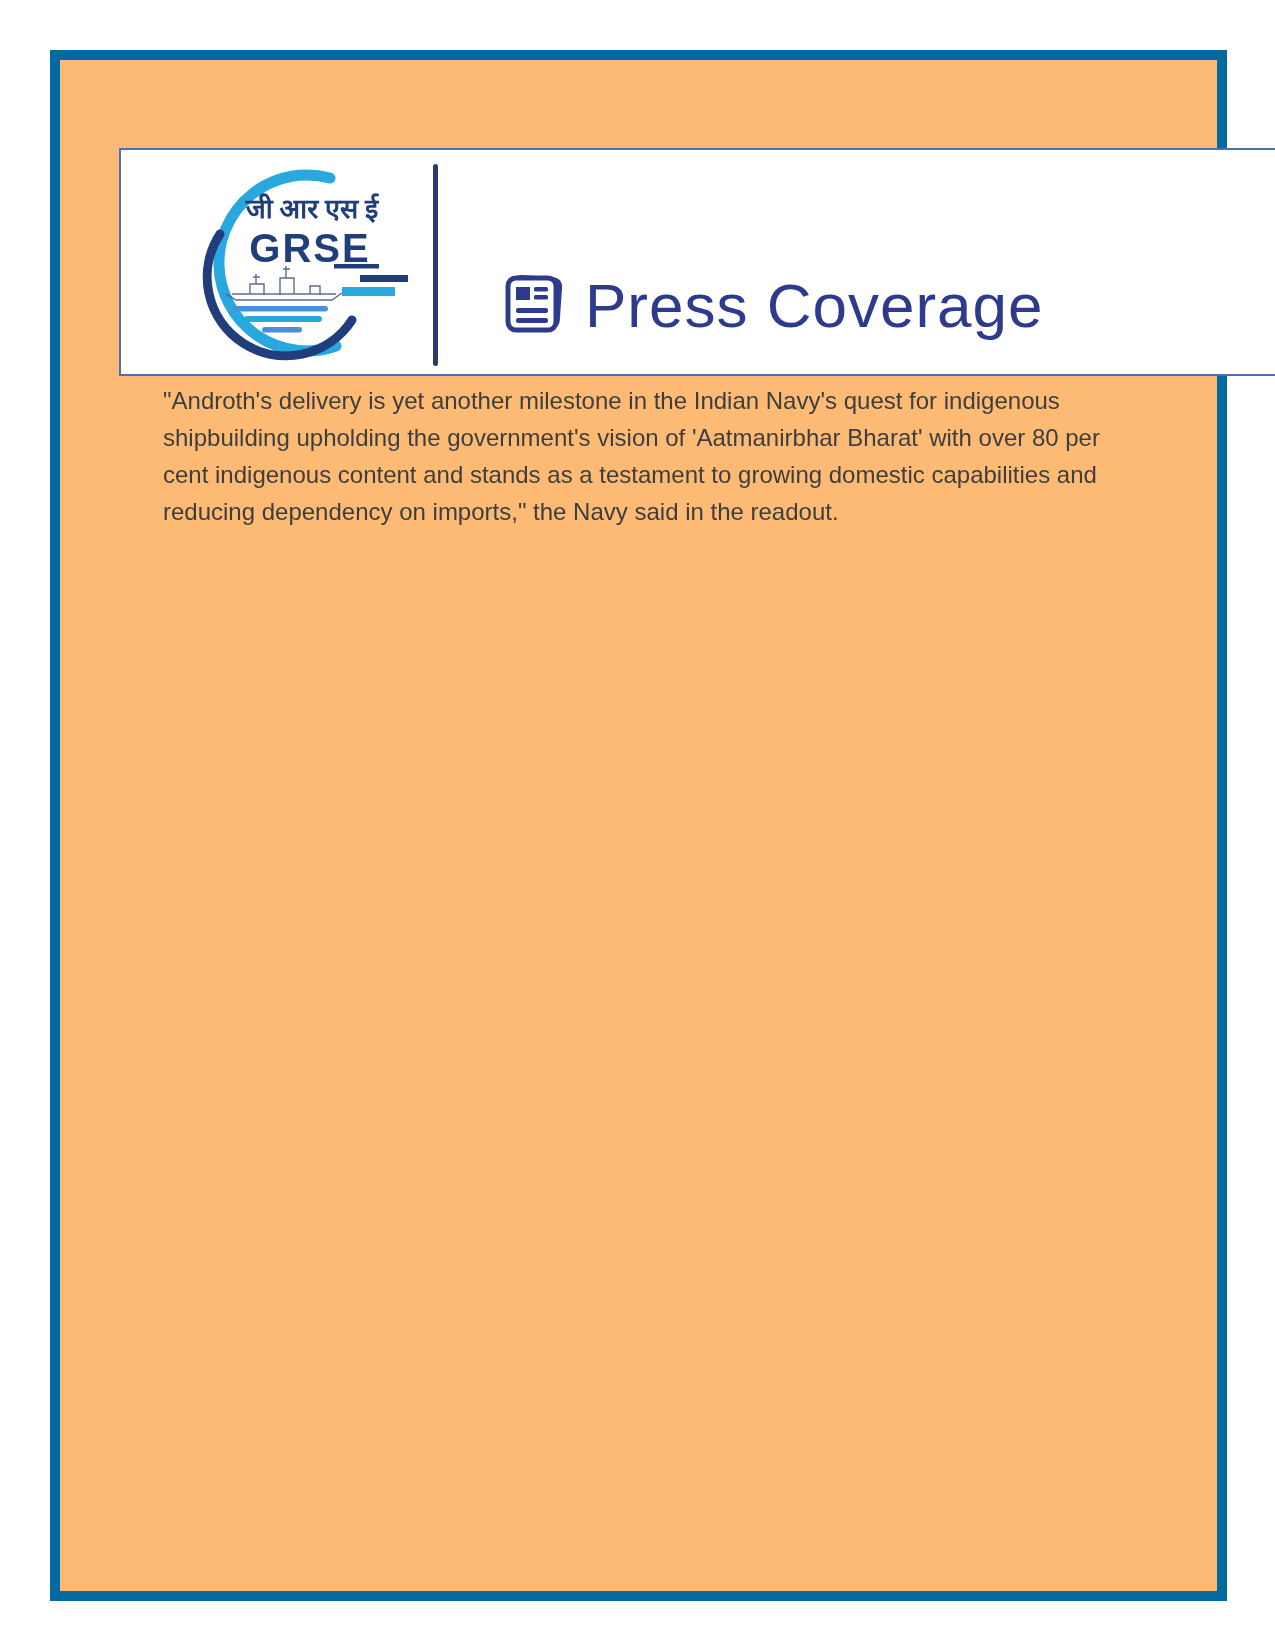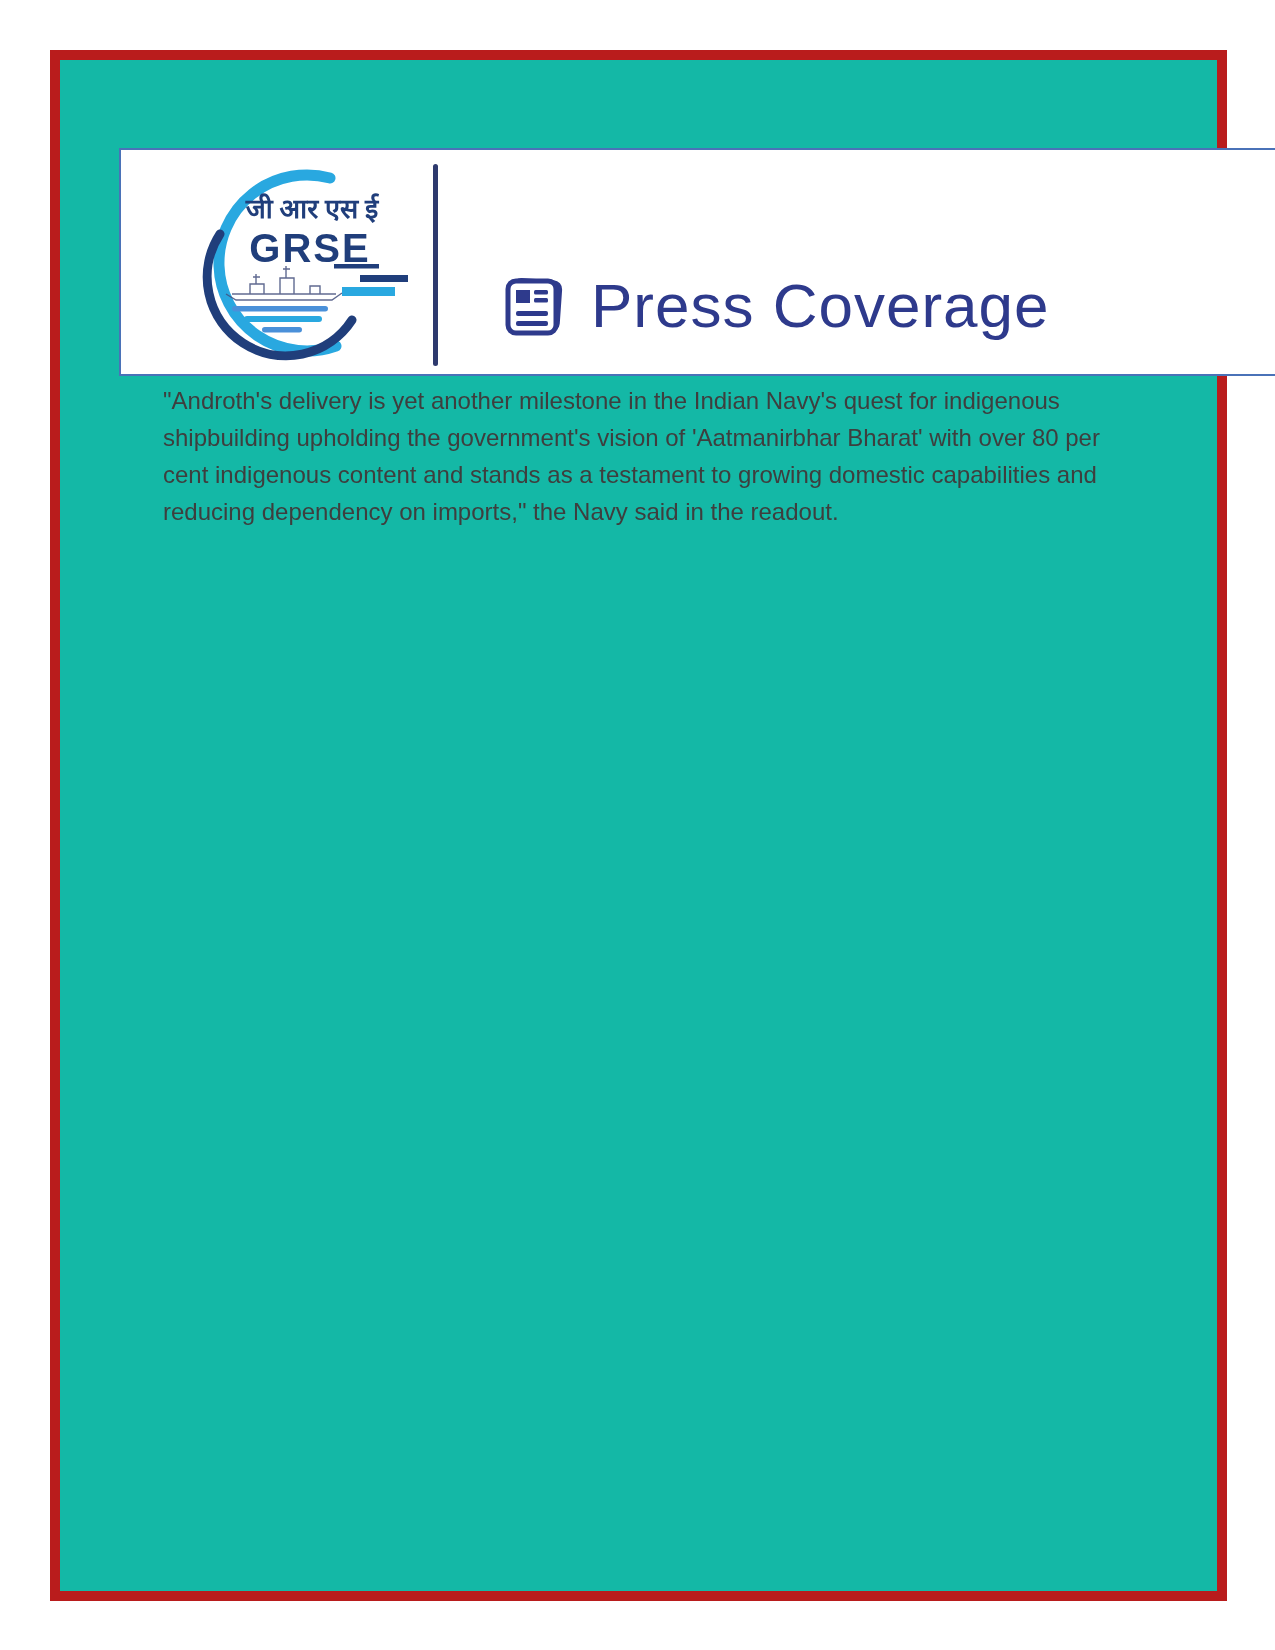--- a/index.html
+++ b/index.html
@@ -7,22 +7,22 @@
     width: 1275px; height: 1650px;
     background: #ffffff;
     font-family: "Liberation Sans", sans-serif;
     position: relative;
     overflow: hidden;
   }
   .page-frame {
     position: absolute;
     left: 50px; top: 50px;
     width: 1177px; height: 1551px;
-    border: 10px solid #b91c1c;
-    background: #14b8a6;
+    border: 10px solid #0369a1;
+    background: #fdba74;
   }
   .header-box {
     position: absolute;
     left: 59px; top: 88px;
     width: 1158px; height: 228px;
     border: 2px solid #4a72b8;
     background: #ffffff;
   }
   
   .logo-wrap {
@@ -46,22 +46,22 @@
     font-size: 66px;
     font-weight: 700;
     color: #2e3a8c;
     letter-spacing: 2px;
     white-space: nowrap;
   }
   .title-english-row {
     position: absolute;
     left: 382px; top: 120px;
     display: flex;
-    align-items: center;
-    gap: 24px;
+    align-items: flex-start;
+    gap: 18px;
   }
   .title-english {
     font-family: "Liberation Sans", sans-serif;
     font-size: 62px;
     font-weight: 400;
     color: #2e3a8c;
     letter-spacing: 1px;
     white-space: nowrap;
   }
   

